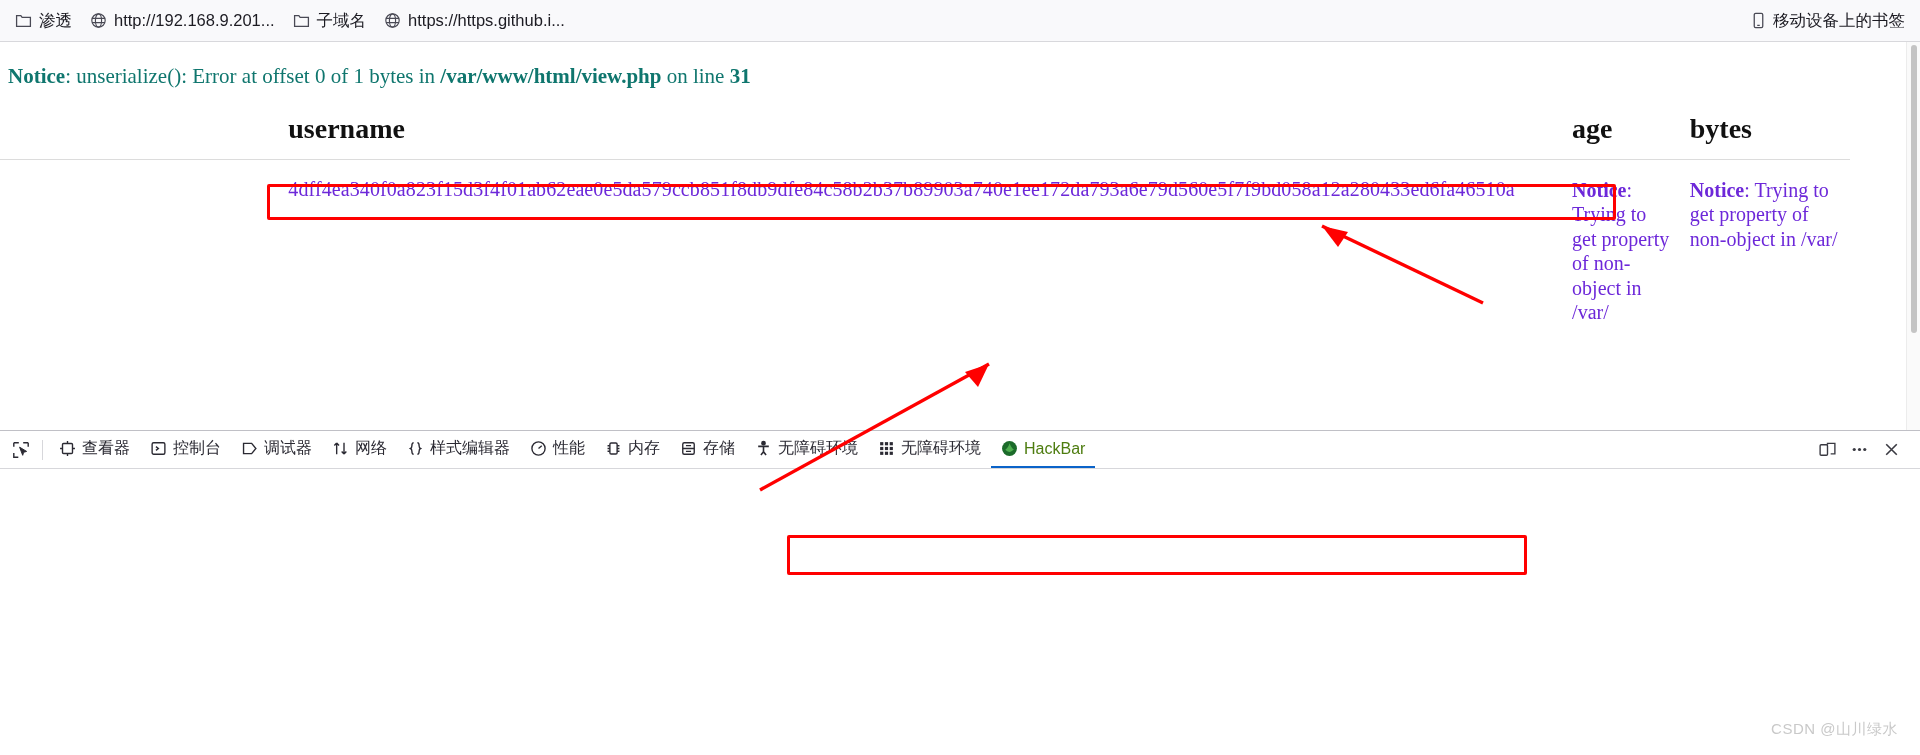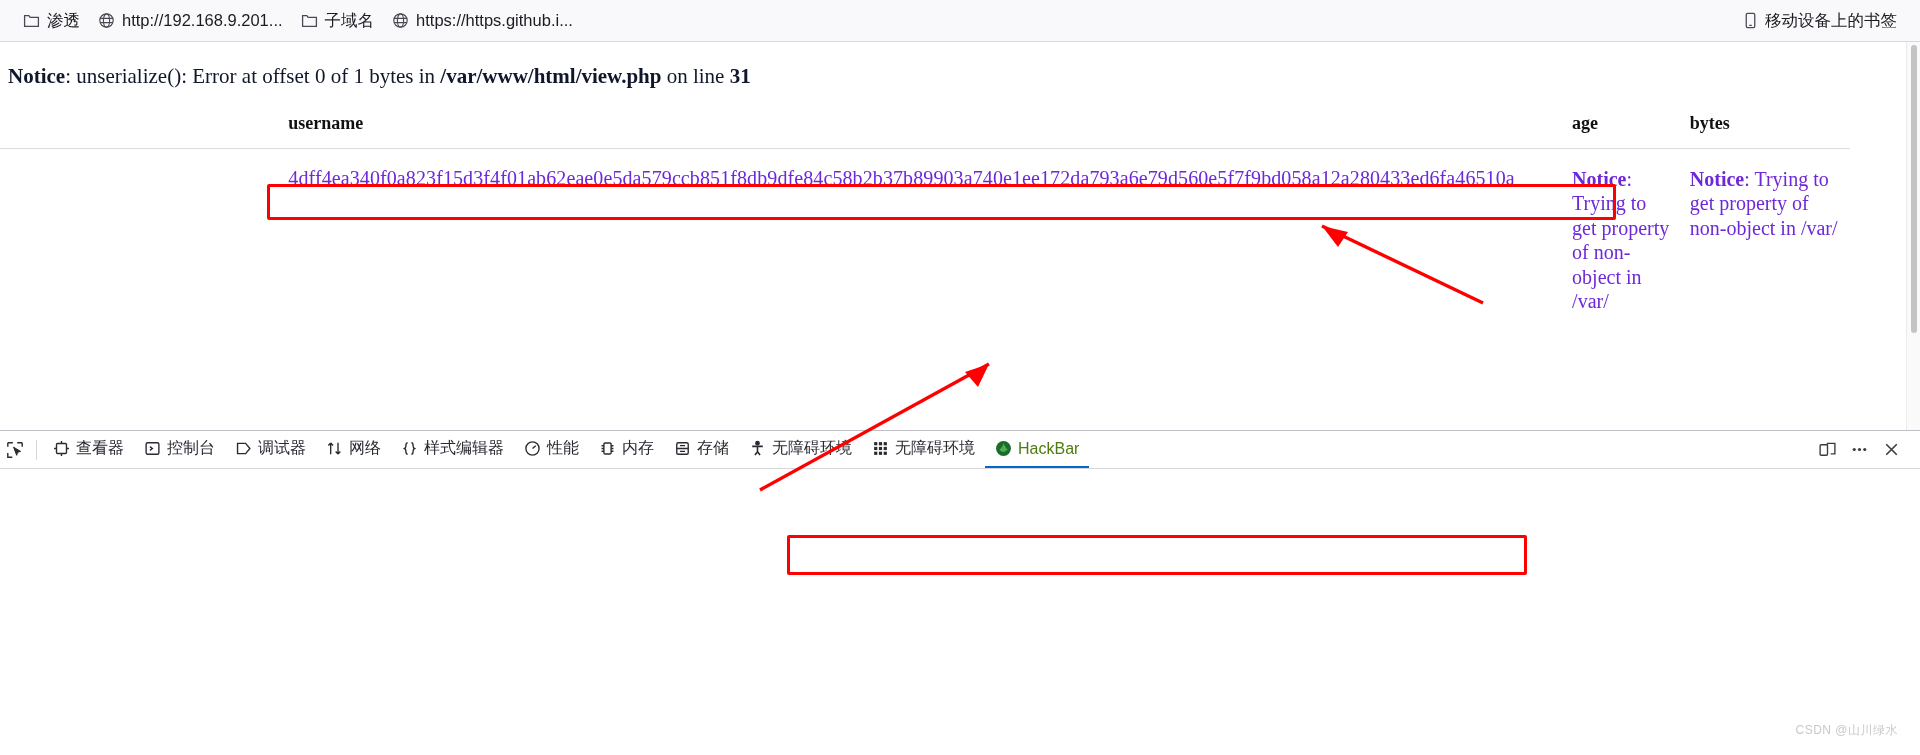--- a/index.html
+++ b/index.html
@@ -10,21 +10,21 @@
     background: #ffffff;
     overflow: hidden;
   }
   #page { position: relative; width: 1920px; height: 755px; background:#fff; }
 
   
   .bookmarks-bar {
     position: absolute; top: 0; left: 0; width: 1920px; height: 42px;
     background: #f9f9fb;
     border-bottom: 1px solid #d8d8dc;
-    display: flex; align-items: center; padding: 0 14px;
+    display: flex; align-items: center; padding: 0 6px;
   }
   .bm-item {
     display: flex; align-items: center; gap: 7px;
     padding: 4px 9px; border-radius: 4px;
     font-size: 16.5px; color: #1c1b22; white-space: nowrap;
     cursor: default;
   }
   .bm-spacer { flex: 1 1 auto; }
   .ico { display: inline-block; flex: 0 0 auto; line-height: 0; }
   .ico svg { display: block; }
@@ -35,35 +35,35 @@
     background: #ffffff; border-radius: 6px 6px 0 0;
   }
 
   
   .content {
     position: absolute; top: 42px; left: 0; width: 1920px; height: 388px;
     background: #fff; overflow: hidden;
   }
   .php-notice {
     font-family: "Liberation Serif", serif;
-    font-size: 21px; color: #0f172a;
+    font-size: 21px; color: #0f766e;
     padding: 22px 8px 0 8px;
     white-space: nowrap;
   }
   .php-notice b { font-weight: bold; }
 
   table.result {
     margin: 14px 0 0 0;
     border-collapse: collapse;
     width: 1850px;
     table-layout: fixed;
   }
   table.result th {
     font-family: "Liberation Serif", serif;
-    font-size: 18px; font-weight: bold; color: #111;
+    font-size: 28px; font-weight: bold; color: #111;
     text-align: left; padding: 10px 8px 14px 8px;
     border-bottom: 1px solid #dcdcdc;
   }
   table.result td {
     font-family: "Liberation Serif", serif;
     font-size: 20px; color: #6d28d9;
     vertical-align: top; padding: 18px 8px 8px 8px;
     word-break: break-word;
   }
   col.c-blank { width: 250px; }
@@ -98,21 +98,21 @@
 
   
   .devtools {
     position: absolute; top: 430px; left: 0; width: 1920px; height: 325px;
     background: #ffffff;
     border-top: 1px solid #c0c0c6;
   }
   .dt-toolbar {
     height: 38px; display: flex; align-items: center;
     border-bottom: 1px solid #d7d7db;
-    background: #ffffff; 
+    background: #ffffff; padding-left: 6px;
   }
   .dt-pick {
     display: flex; align-items: center; justify-content: center;
     width: 30px; height: 28px; border-radius: 3px; margin-right: 4px;
   }
   .dt-sep { width: 1px; height: 20px; background: #d7d7db; margin: 0 6px 0 2px; }
   .dt-tab {
     display: flex; align-items: center; gap: 6px;
     padding: 0 10px; height: 37px;
     font-size: 16px; color: #2b2a33; white-space: nowrap;
@@ -122,21 +122,21 @@
   .dt-tab.active { color: #4d7c0f; border-bottom-color: #0a63c9; }
   .dt-right { margin-left: auto; display: flex; align-items: center; gap: 2px; padding-right: 14px; }
   .dt-icobtn {
     width: 30px; height: 28px; display: flex; align-items: center; justify-content: center;
     border-radius: 3px; color: #3a3a42;
   }
 
   
   .watermark {
     position: absolute; right: 22px; bottom: 16px;
-    font-size: 12px; color: #c9c9c9; letter-spacing: 0.5px;
+    font-size: 15px; color: #c9c9c9; letter-spacing: 0.5px;
     white-space: nowrap;
   }
   .arrow-svg { position: absolute; left: 0; top: 0; width: 1920px; height: 755px; pointer-events: none; }
 </style>
 </head>
 <body>
 
 <div id="page">
 
   <div class="tabstrip-ghost"></div>

